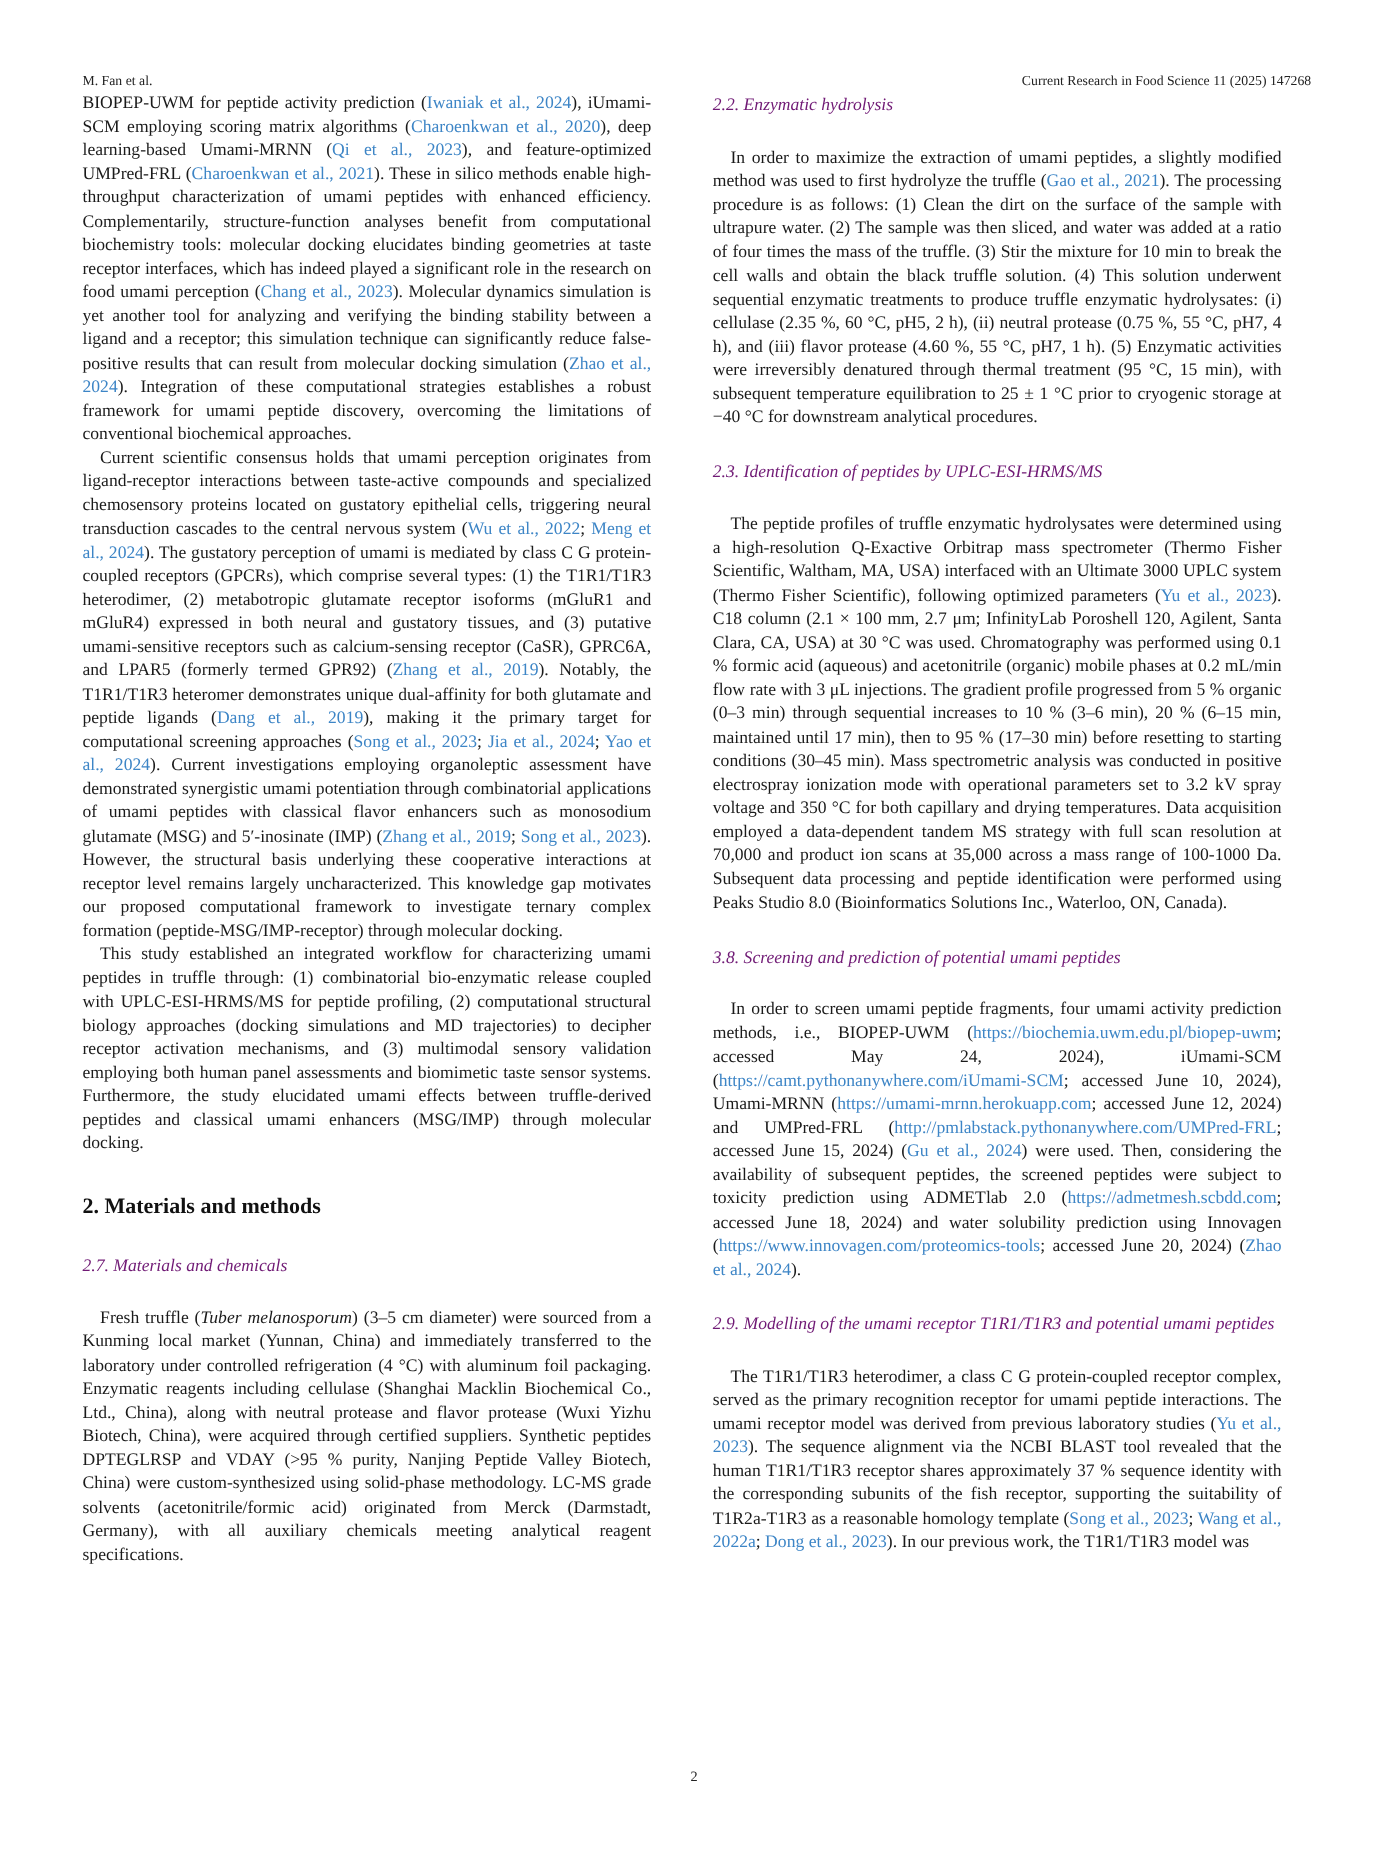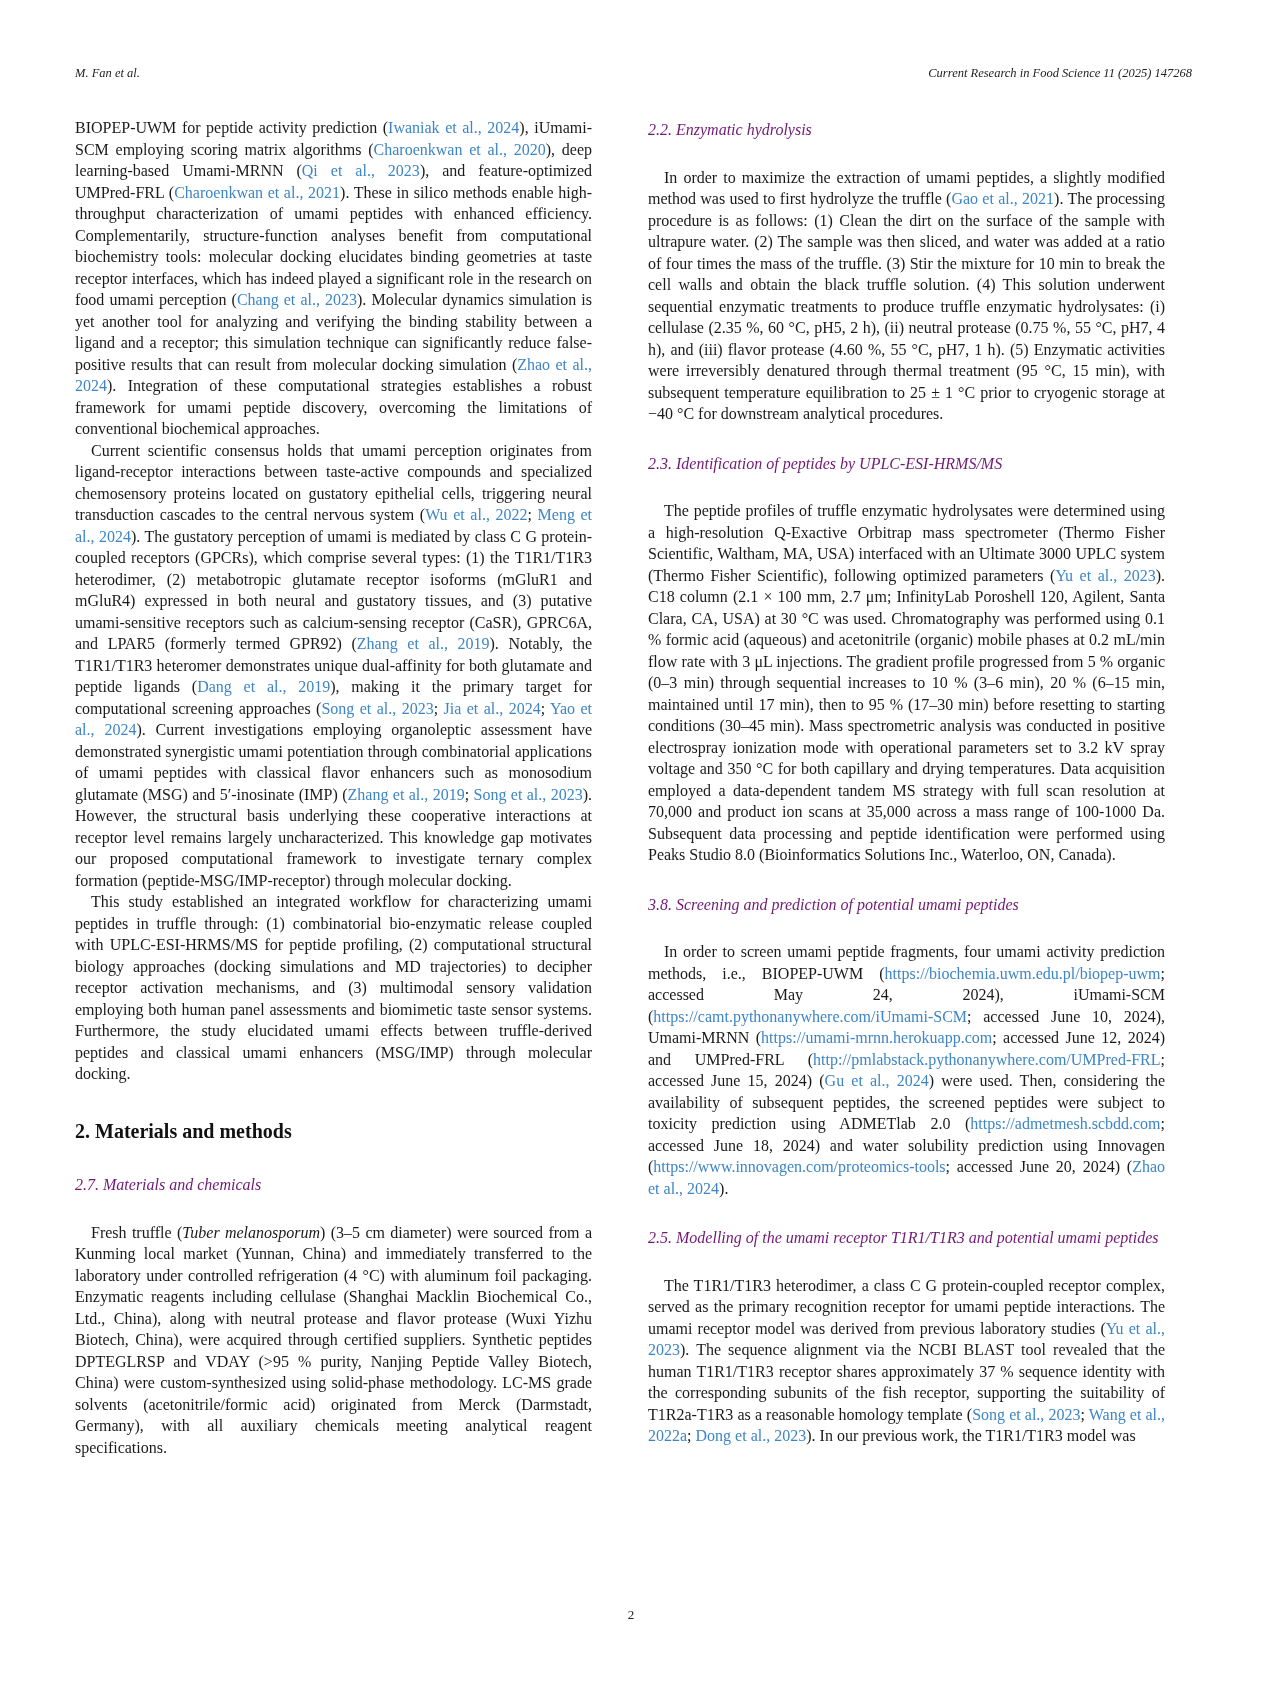--- a/index.html
+++ b/index.html
@@ -10,27 +10,26 @@
     background:#ffffff;
     font-family:"Liberation Serif", serif;
     color:#1a1a1a;
     overflow:hidden;
   }
   .header{
     position:absolute;
     top:66px; left:75px; right:70px;
     display:flex;
     justify-content:space-between;
-    font-style:italic;
     font-size:12.5px;
     color:#222222;
   }
   .content{
     position:absolute;
-    top:117px; left:75px; right:70px;
+    top:83px; left:75px; right:70px;
     display:flex;
     gap:56px;
   }
   .col{
     width:517px;
     flex:0 0 517px;
   }
   .col p{
     margin:0;
     font-size:16px;
@@ -90,21 +89,21 @@
       <p class="ind"><span>Fresh truffle (</span><em>Tuber melanosporum</em><span>) (3–5 cm diameter) were sourced from a Kunming local market (Yunnan, China) and immediately transferred to the laboratory under controlled refrigeration (4 °C) with aluminum foil packaging. Enzymatic reagents including cellulase (Shanghai Macklin Biochemical Co., Ltd., China), along with neutral protease and flavor protease (Wuxi Yizhu Biotech, China), were acquired through certified suppliers. Synthetic peptides DPTEGLRSP and VDAY (&gt;95 % purity, Nanjing Peptide Valley Biotech, China) were custom-synthesized using solid-phase methodology. LC-MS grade solvents (acetonitrile/formic acid) originated from Merck (Darmstadt, Germany), with all auxiliary chemicals meeting analytical reagent specifications.</span></p>
     </div>
 
     <div class="col">
       <h3 class="first">2.2.  Enzymatic hydrolysis</h3>
       <p class="ind"><span>In order to maximize the extraction of umami peptides, a slightly modified method was used to first hydrolyze the truffle (</span><a class="cite" href="#" style="color: rgb(61, 133, 198);">Gao et al., 2021</a><span>). The processing procedure is as follows: (1) Clean the dirt on the surface of the sample with ultrapure water. (2) The sample was then sliced, and water was added at a ratio of four times the mass of the truffle. (3) Stir the mixture for 10 min to break the cell walls and obtain the black truffle solution. (4) This solution underwent sequential enzymatic treatments to produce truffle enzymatic hydrolysates: (i) cellulase (2.35 %, 60 °C, pH5, 2 h), (ii) neutral protease (0.75 %, 55 °C, pH7, 4 h), and (iii) flavor protease (4.60 %, 55 °C, pH7, 1 h). (5) Enzymatic activities were irreversibly denatured through thermal treatment (95 °C, 15 min), with subsequent temperature equilibration to 25 ± 1 °C prior to cryogenic storage at −40 °C for downstream analytical procedures.</span></p>
       <h3>2.3.  Identification of peptides by UPLC-ESI-HRMS/MS</h3>
       <p class="ind"><span>The peptide profiles of truffle enzymatic hydrolysates were determined using a high-resolution Q-Exactive Orbitrap mass spectrometer (Thermo Fisher Scientific, Waltham, MA, USA) interfaced with an Ultimate 3000 UPLC system (Thermo Fisher Scientific), following optimized parameters (</span><a class="cite" href="#" style="color: rgb(61, 133, 198);">Yu et al., 2023</a><span>). C18 column (2.1 × 100 mm, 2.7 μm; InfinityLab Poroshell 120, Agilent, Santa Clara, CA, USA) at 30 °C was used. Chromatography was performed using 0.1 % formic acid (aqueous) and acetonitrile (organic) mobile phases at 0.2 mL/min flow rate with 3 μL injections. The gradient profile progressed from 5 % organic (0–3 min) through sequential increases to 10 % (3–6 min), 20 % (6–15 min, maintained until 17 min), then to 95 % (17–30 min) before resetting to starting conditions (30–45 min). Mass spectrometric analysis was conducted in positive electrospray ionization mode with operational parameters set to 3.2 kV spray voltage and 350 °C for both capillary and drying temperatures. Data acquisition employed a data-dependent tandem MS strategy with full scan resolution at 70,000 and product ion scans at 35,000 across a mass range of 100-1000 Da. Subsequent data processing and peptide identification were performed using Peaks Studio 8.0 (Bioinformatics Solutions Inc., Waterloo, ON, Canada).</span></p>
       <h3>3.8.  Screening and prediction of potential umami peptides</h3>
       <p class="ind"><span>In order to screen umami peptide fragments, four umami activity prediction methods, i.e., BIOPEP-UWM (</span><a class="cite" href="#" style="color: rgb(61, 133, 198);">https://biochemia.uwm.edu.pl/biopep-uwm</a><span>; accessed May 24, 2024), iUmami-SCM (</span><a class="cite" href="#" style="color: rgb(61, 133, 198);">https://camt.pythonanywhere.com/iUmami-SCM</a><span>; accessed June 10, 2024), Umami-MRNN (</span><a class="cite" href="#" style="color: rgb(61, 133, 198);">https://umami-mrnn.herokuapp.com</a><span>; accessed June 12, 2024) and UMPred-FRL (</span><a class="cite" href="#" style="color: rgb(61, 133, 198);">http://pmlabstack.pythonanywhere.com/UMPred-FRL</a><span>; accessed June 15, 2024) (</span><a class="cite" href="#" style="color: rgb(61, 133, 198);">Gu et al., 2024</a><span>) were used. Then, considering the availability of subsequent peptides, the screened peptides were subject to toxicity prediction using ADMETlab 2.0 (</span><a class="cite" href="#" style="color: rgb(61, 133, 198);">https://admetmesh.scbdd.com</a><span>; accessed June 18, 2024) and water solubility prediction using Innovagen (</span><a class="cite" href="#" style="color: rgb(61, 133, 198);">https://www.innovagen.com/proteomics-tools</a><span>; accessed June 20, 2024) (</span><a class="cite" href="#" style="color: rgb(61, 133, 198);">Zhao et al., 2024</a><span>).</span></p>
-      <h3>2.5.  Modelling of the umami receptor T1R1/T1R3 and potential umami peptides</h3>
+      <h3>2.9.  Modelling of the umami receptor T1R1/T1R3 and potential umami peptides</h3>
       <p class="ind"><span>The T1R1/T1R3 heterodimer, a class C G protein-coupled receptor complex, served as the primary recognition receptor for umami peptide interactions. The umami receptor model was derived from previous laboratory studies (</span><a class="cite" href="#" style="color: rgb(61, 133, 198);">Yu et al., 2023</a><span>). The sequence alignment via the NCBI BLAST tool revealed that the human T1R1/T1R3 receptor shares approximately 37 % sequence identity with the corresponding subunits of the fish receptor, supporting the suitability of T1R2a-T1R3 as a reasonable homology template (</span><a class="cite" href="#" style="color: rgb(61, 133, 198);">Song et al., 2023</a><span>; </span><a class="cite" href="#" style="color: rgb(61, 133, 198);">Wang et al., 2022a</a><span>; </span><a class="cite" href="#" style="color: rgb(61, 133, 198);">Dong et al., 2023</a><span>). In our previous work, the T1R1/T1R3 model was</span></p>
     </div>
 
   </div>
 
   <div class="pagenum">2</div>
 
 </div>
 
 </body></html>

